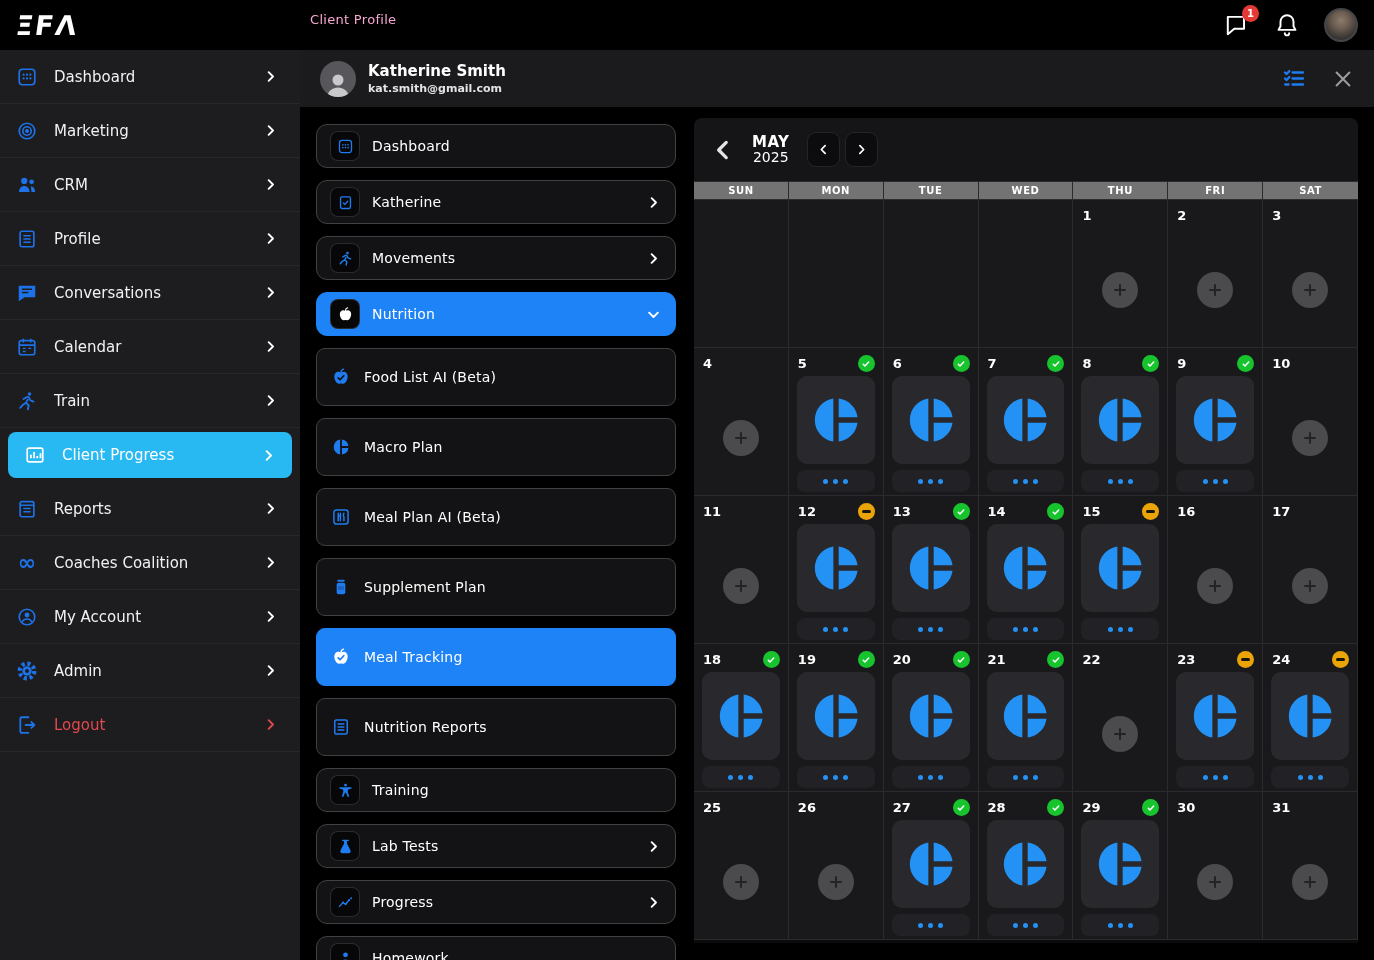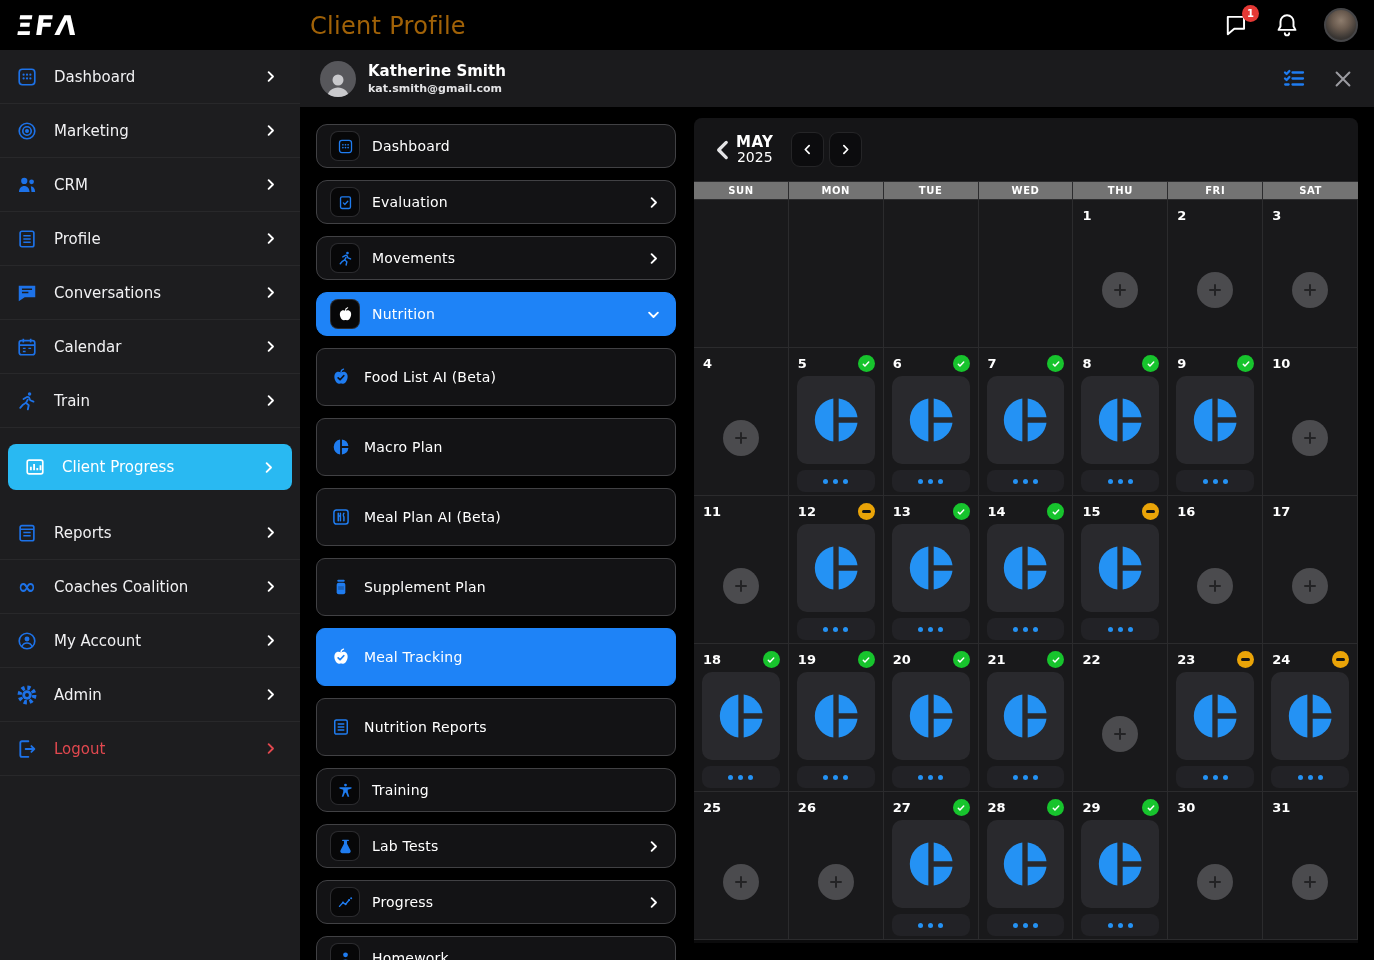--- a/index.html
+++ b/index.html
@@ -3,33 +3,33 @@
 <meta charset="utf-8">
 <style>
   *{box-sizing:border-box;margin:0;padding:0}
   html,body{width:1374px;height:960px}
   body{background:#000;font-family:"DejaVu Sans",sans-serif;color:#fff;overflow:hidden;position:relative}
   svg{display:block}
 
   
   .topbar{position:absolute;left:0;top:0;width:1374px;height:50px;background:#000;display:flex;align-items:center;z-index:5}
   .logo{margin-left:16px;font-size:27px;font-weight:bold;letter-spacing:2px;transform:skewX(-8deg);color:#fff}
-  .topbar-title{position:absolute;left:310px;top:12px;font-size:24px;font-weight:500;letter-spacing:.3px;color:#a16207}
+  .topbar-title{position:absolute;left:310px;top:12px;font-size:13px;font-weight:500;letter-spacing:.3px;color:#f9a8d4}
   .topbar-icons{position:absolute;right:16px;top:0;height:50px;display:flex;align-items:center;gap:24px}
   .icon-btn{width:26px;height:26px;color:#fff;position:relative;cursor:pointer;display:flex;align-items:center;justify-content:center}
   .badge-count{position:absolute;top:-7px;right:-9px;background:#e53935;color:#fff;font-size:10px;font-weight:bold;min-width:17px;height:17px;border-radius:9px;display:flex;align-items:center;justify-content:center;padding:0 3px}
   .avatar{width:34px;height:34px;border-radius:50%;border:2px solid #454547;cursor:pointer;overflow:hidden;background:radial-gradient(circle at 50% 35%,#8d7c6d 0%,#6b5c50 35%,#3b3734 70%,#232222 100%)}
 
   
   .sidebar{position:absolute;left:0;top:50px;width:300px;height:910px;background:#1d1d1f}
   .sb-item{height:54px;display:flex;align-items:center;padding:0 22px 0 16px;border-bottom:1px solid #28282a;cursor:pointer}
   .sb-icon{width:22px;height:22px;color:#1d72e8;margin-right:16px;flex:none;display:flex;align-items:center;justify-content:center;font-size:20px;line-height:1}
   .sb-label{font-size:15px;color:#f1f1f3;flex:1;white-space:nowrap}
   .sb-chev{width:15px;height:15px;color:#fff;flex:none}
-  .sb-item.active{background:#29b9f2;border-radius:8px;margin:16px 8px;height:46px;border-bottom:none;padding:0 16px}
+  .sb-item.active{background:#29b9f2;border-radius:8px;margin:4px 8px;height:46px;border-bottom:none;padding:0 16px}
   .sb-item.active .sb-icon,.sb-item.active .sb-label,.sb-item.active .sb-chev{color:#fff}
   .sb-item.danger .sb-label{color:#e2484f}
   .sb-item.danger .sb-chev{color:#e2484f}
 
   
   .client-header{position:absolute;left:300px;top:50px;width:1074px;height:57px;background:#1b1b1d;display:flex;align-items:center;padding:4px 20px}
   .ch-avatar{width:36px;height:36px;border-radius:50%;background:#57575b;margin-right:12px;flex:none;display:flex;align-items:flex-end;justify-content:center;overflow:hidden}
   .ch-name{font-size:15px;font-weight:bold;color:#fff;line-height:1.3}
   .ch-email{font-size:11px;color:#e3e3e5;font-weight:bold}
   .ch-actions{margin-left:auto;display:flex;align-items:center;gap:26px}
@@ -51,21 +51,21 @@
   .card .lbl{font-size:14px;color:#fff;flex:1;letter-spacing:.2px;white-space:nowrap}
   .card .chev{width:15px;height:15px;color:#fff;flex:none}
   .card.active{background:#1e83f7;border-color:#1e83f7}
   .card.active .ic-box{color:#fff}
   .card.active .ic-plain{color:#fff;--cut:#1e83f7}
 
   
   .calendar{position:absolute;left:394px;top:11px;width:664px;height:825px;background:#0b0b0c;border-radius:8px 8px 0 0;overflow:hidden}
   .cal-nav{height:63px;display:flex;align-items:center;padding:0 16px;background:#151517}
   .big-chev{width:26px;height:26px;color:#e4e4e6;cursor:pointer;flex:none}
-  .month-block{text-align:center;line-height:1.1}
+  .month-block{margin-left:16px;text-align:center;line-height:1.1}
   .cal-month{font-size:15px;font-weight:bold;letter-spacing:.5px;color:#fff}
   .cal-year{font-size:14px;color:#fff}
   .nav-btns{display:flex;gap:5px;margin-left:18px}
   .nav-btn{width:33px;height:35px;border-radius:9px;background:#0c0c0e;border:1px solid #252527;display:flex;align-items:center;justify-content:center;color:#fff;cursor:pointer}
   .nav-btn svg{width:13px;height:13px}
   .cal-dow{display:grid;grid-template-columns:repeat(7,1fr);height:19px;background:#737373;border-top:1px solid #2c2c2e;border-bottom:1px solid #2c2c2e}
   .dow{display:flex;align-items:center;justify-content:center;font-size:10px;font-weight:bold;letter-spacing:.6px;color:#fff;border-right:1px solid #2c2c2e}
   .dow:last-child{border-right:none}
   .cal-grid{display:grid;grid-template-columns:repeat(7,1fr);grid-auto-rows:148px}
   .cell{position:relative;background:#19191b;border-right:1px solid #2b2b2d;border-bottom:1px solid #2b2b2d}
@@ -350,21 +350,21 @@
         </span>
         <span class="lbl">Dashboard</span>
       </div>
       <div class="card main">
         <span class="ic-box">
           <svg viewBox="0 0 24 24" fill="none" stroke="currentColor" stroke-width="1.9" stroke-linecap="round" stroke-linejoin="round">
             <rect x="5" y="4" width="14" height="16.5" rx="2"></rect>
             <path d="M9 12.5l2.2 2.2 4-4.5"></path>
           </svg>
         </span>
-        <span class="lbl">Evaluation</span>
+        <span class="lbl">Katherine</span>
         <span class="chev">
           <svg viewBox="0 0 24 24" fill="none" stroke="currentColor" stroke-width="3" stroke-linecap="round" stroke-linejoin="round">
             <path d="M9 5l7 7-7 7"></path>
           </svg>
         </span>
       </div>
       <div class="card main">
         <span class="ic-box">
           <svg viewBox="0 0 24 24" fill="none" stroke="currentColor" stroke-width="2" stroke-linecap="round" stroke-linejoin="round">
             <circle cx="14.8" cy="4.3" r="1.9" fill="currentColor" stroke="none"></circle>

